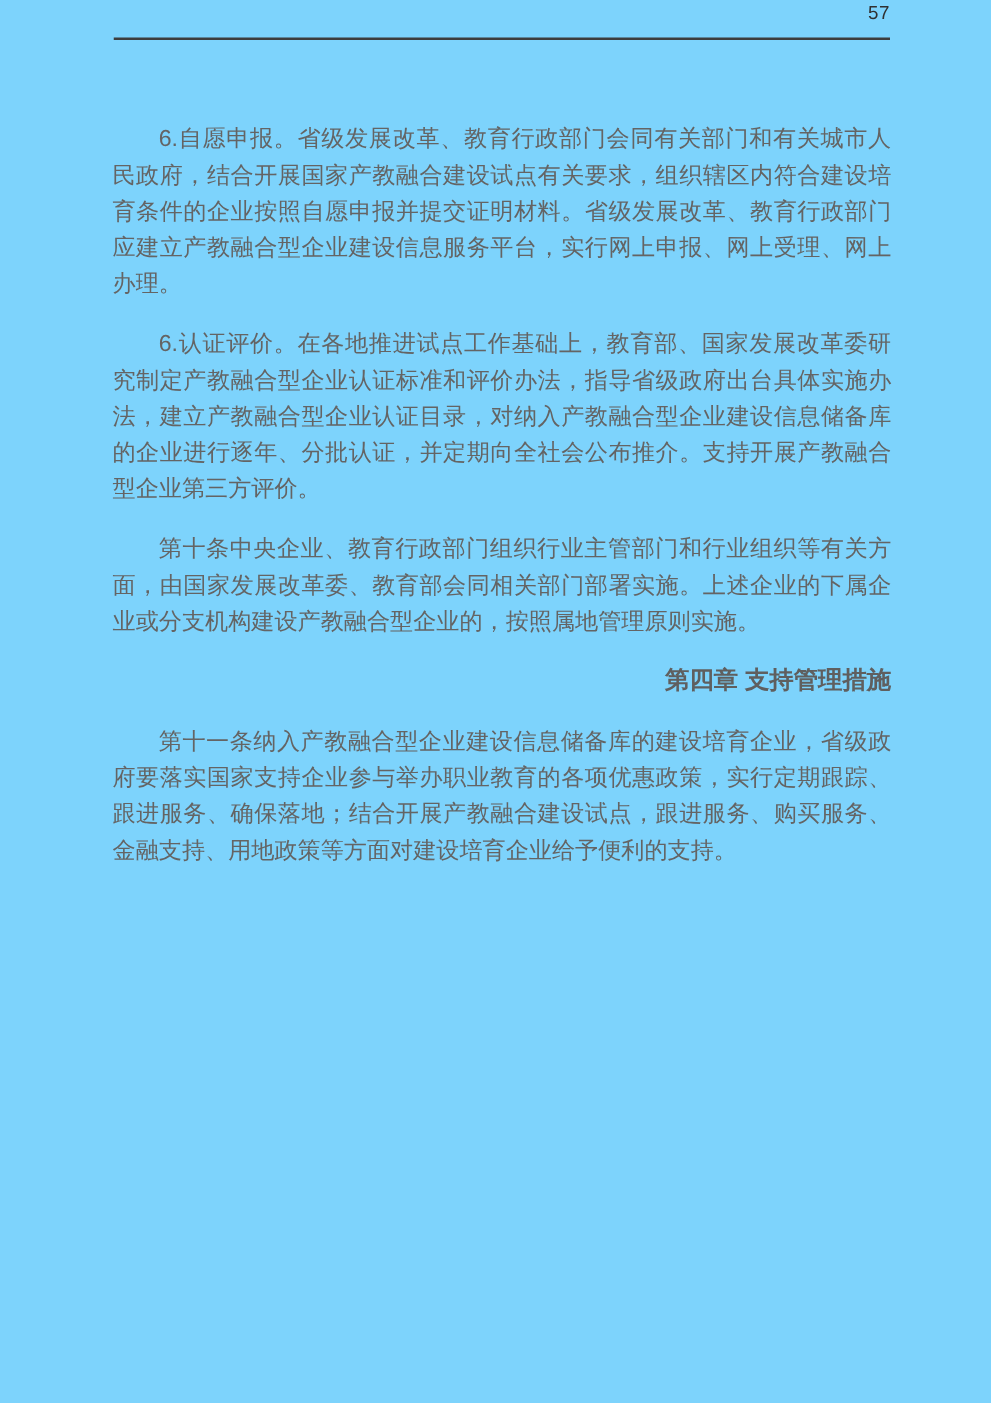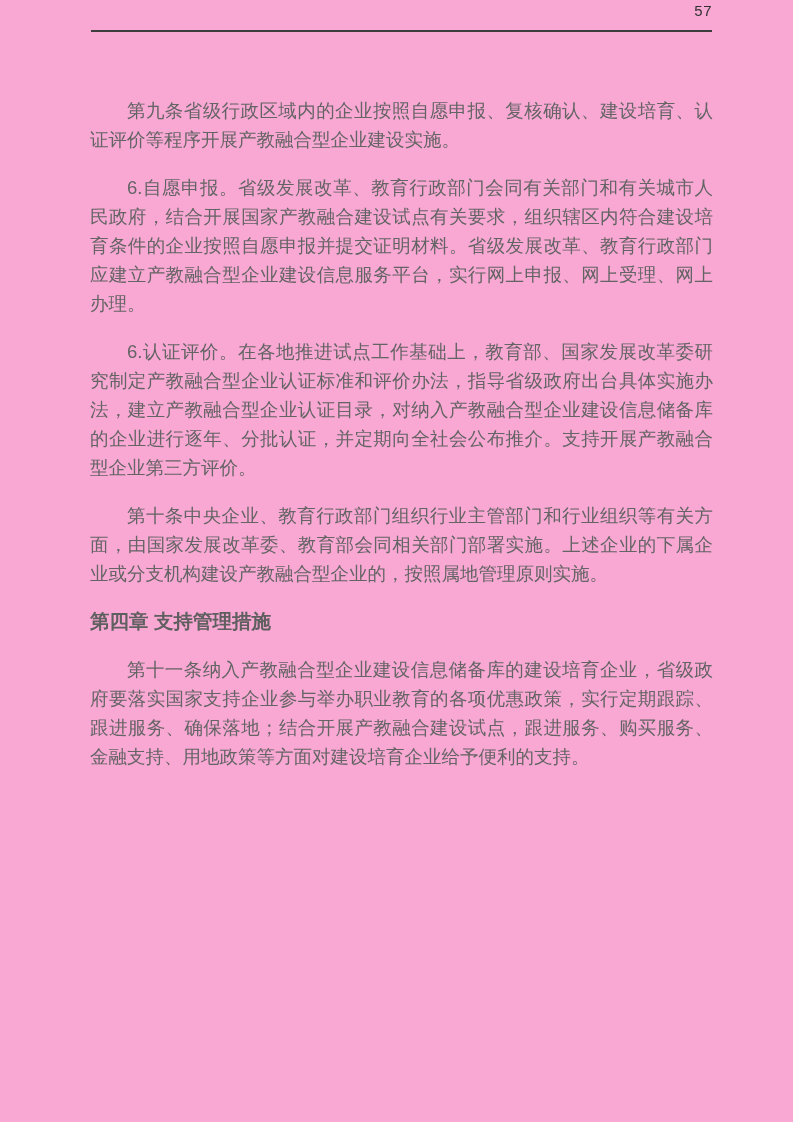--- a/index.html
+++ b/index.html
@@ -5,21 +5,21 @@
   html, body {
     margin: 0;
     padding: 0;
     background: #ffffff;
     font-family: "Liberation Sans", sans-serif;
   }
   .page {
     position: relative;
     width: 793px;
     height: 1122px;
-    background: #f9a8d4;
+    background: #7dd3fc;
     overflow: hidden;
   }
   .page-number {
     position: absolute;
     top: 2px;
     right: 81px;
     font-size: 15px;
     line-height: 18px;
     color: #303030;
     font-weight: 400;
@@ -49,36 +49,35 @@
     text-indent: 37px;
     word-break: break-all;
     overflow-wrap: break-word;
   }
   .chapter-heading {
     margin: 0 0 19px 0;
     font-size: 19.5px;
     line-height: 29px;
     color: #5f5f5f;
     font-weight: 700;
-    text-align: left;
+    text-align: right;
     text-indent: 0;
   }
 </style>
 </head>
 <body>
 
 <div class="page">
 
   <div class="page-number">57</div>
 
   <div class="header-rule"></div>
 
   <div class="content">
 
-    <p class="para">第九条省级行政区域内的企业按照自愿申报、复核确认、建设培育、认证评价等程序开展产教融合型企业建设实施。</p>
 
     <p class="para">6.自愿申报。省级发展改革、教育行政部门会同有关部门和有关城市人民政府，结合开展国家产教融合建设试点有关要求，组织辖区内符合建设培育条件的企业按照自愿申报并提交证明材料。省级发展改革、教育行政部门应建立产教融合型企业建设信息服务平台，实行网上申报、网上受理、网上办理。</p>
 
 
 
     <p class="para">6.认证评价。在各地推进试点工作基础上，教育部、国家发展改革委研究制定产教融合型企业认证标准和评价办法，指导省级政府出台具体实施办法，建立产教融合型企业认证目录，对纳入产教融合型企业建设信息储备库的企业进行逐年、分批认证，并定期向全社会公布推介。支持开展产教融合型企业第三方评价。</p>
 
     <p class="para">第十条中央企业、教育行政部门组织行业主管部门和行业组织等有关方面，由国家发展改革委、教育部会同相关部门部署实施。上述企业的下属企业或分支机构建设产教融合型企业的，按照属地管理原则实施。</p>
 
     <h2 class="chapter-heading">第四章 支持管理措施</h2>

